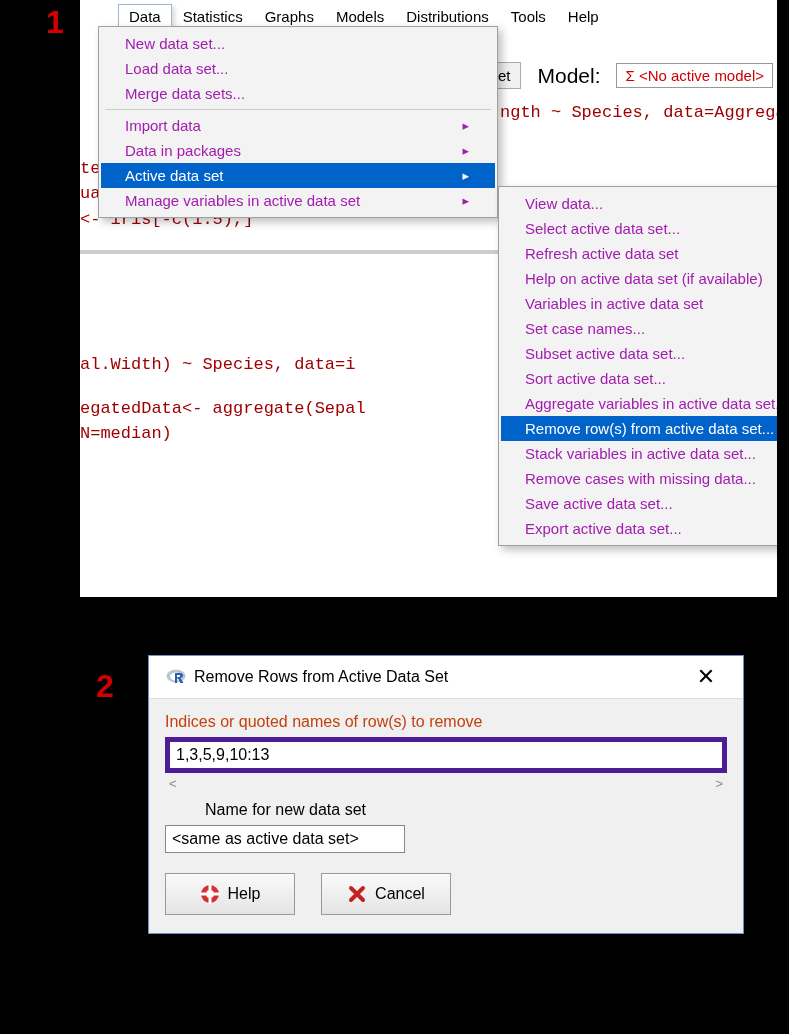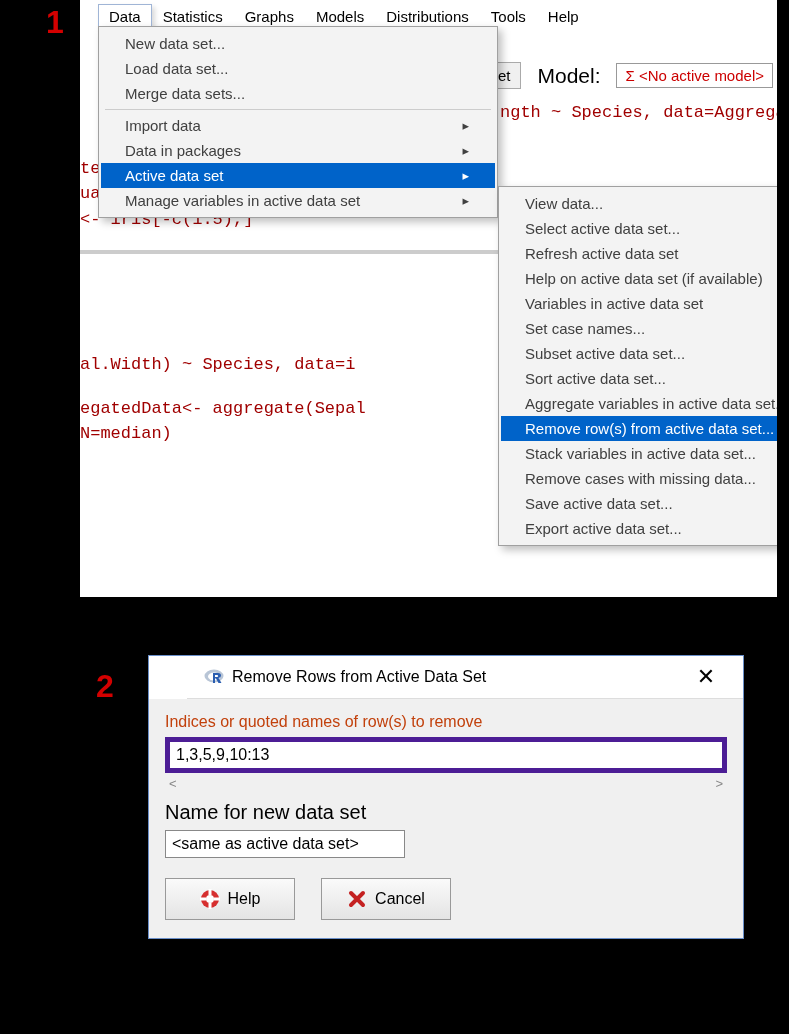--- a/index.html
+++ b/index.html
@@ -46,20 +46,21 @@
       padding: 3px 10px;
       color: #000;
       cursor: default;
       border: 1px solid transparent;
     }
     .menubar-item.open {
       background: #fff;
       border: 1px solid #a0b5d6;
       border-bottom: 1px solid #fff;
       box-shadow: 3px 3px 5px rgba(0,0,0,0.15);
+      margin-left: 20px;
     }
 
     .toolbar-remnant {
       position: absolute;
       top: 54px;
       right: 0;
       display: flex;
       align-items: center;
       gap: 16px;
       padding: 8px 4px;
@@ -84,21 +85,21 @@
       left: 18px;
       top: 26px;
       width: 400px;
       background: #f3f3f3;
       border: 1px solid #a0a0a0;
       box-shadow: 4px 4px 8px rgba(0,0,0,0.25);
       padding: 4px 2px;
     }
     .dd-item {
       padding: 4px 26px 4px 24px;
-      color: #404040;
+      color: #a21caf;
       cursor: default;
       display: flex;
       justify-content: space-between;
       align-items: center;
     }
     .dd-item.highlight {
       background: #0063c9;
       color: #fff;
     }
     .dd-sep {
@@ -153,21 +154,20 @@
       width: 596px;
       background: #fff;
       border: 1px solid #6a8fc9;
     }
     .titlebar {
       display: flex;
       align-items: center;
       padding: 8px 17px;
       background: #fff;
       border-bottom: 1px solid #ddd;
-      margin-left: 38px;
     }
     .r-logo {
       width: 20px;
       height: 18px;
       margin-right: 8px;
     }
     .r-logo-bg { fill: #b8c5d6; }
     .r-logo-r { fill: #2a5db0; }
     .titletext { font-size: 16px; flex: 1; }
     .close-x {
@@ -196,22 +196,23 @@
       font-family: inherit;
     }
     .scroll-hint {
       display: flex;
       justify-content: space-between;
       color: #888;
       font-size: 13px;
       padding: 3px 4px 10px 4px;
     }
     .small-label {
-      font-size: 20px;
+      font-size: 16px;
       margin-bottom: 6px;
+      margin-left: 40px;
     }
     .small-input {
       width: 240px;
       border: 1px solid #888;
       padding: 4px 6px;
       font-size: 16px;
       background: #fff;
       font-family: inherit;
     }
     .dlg-buttons {

